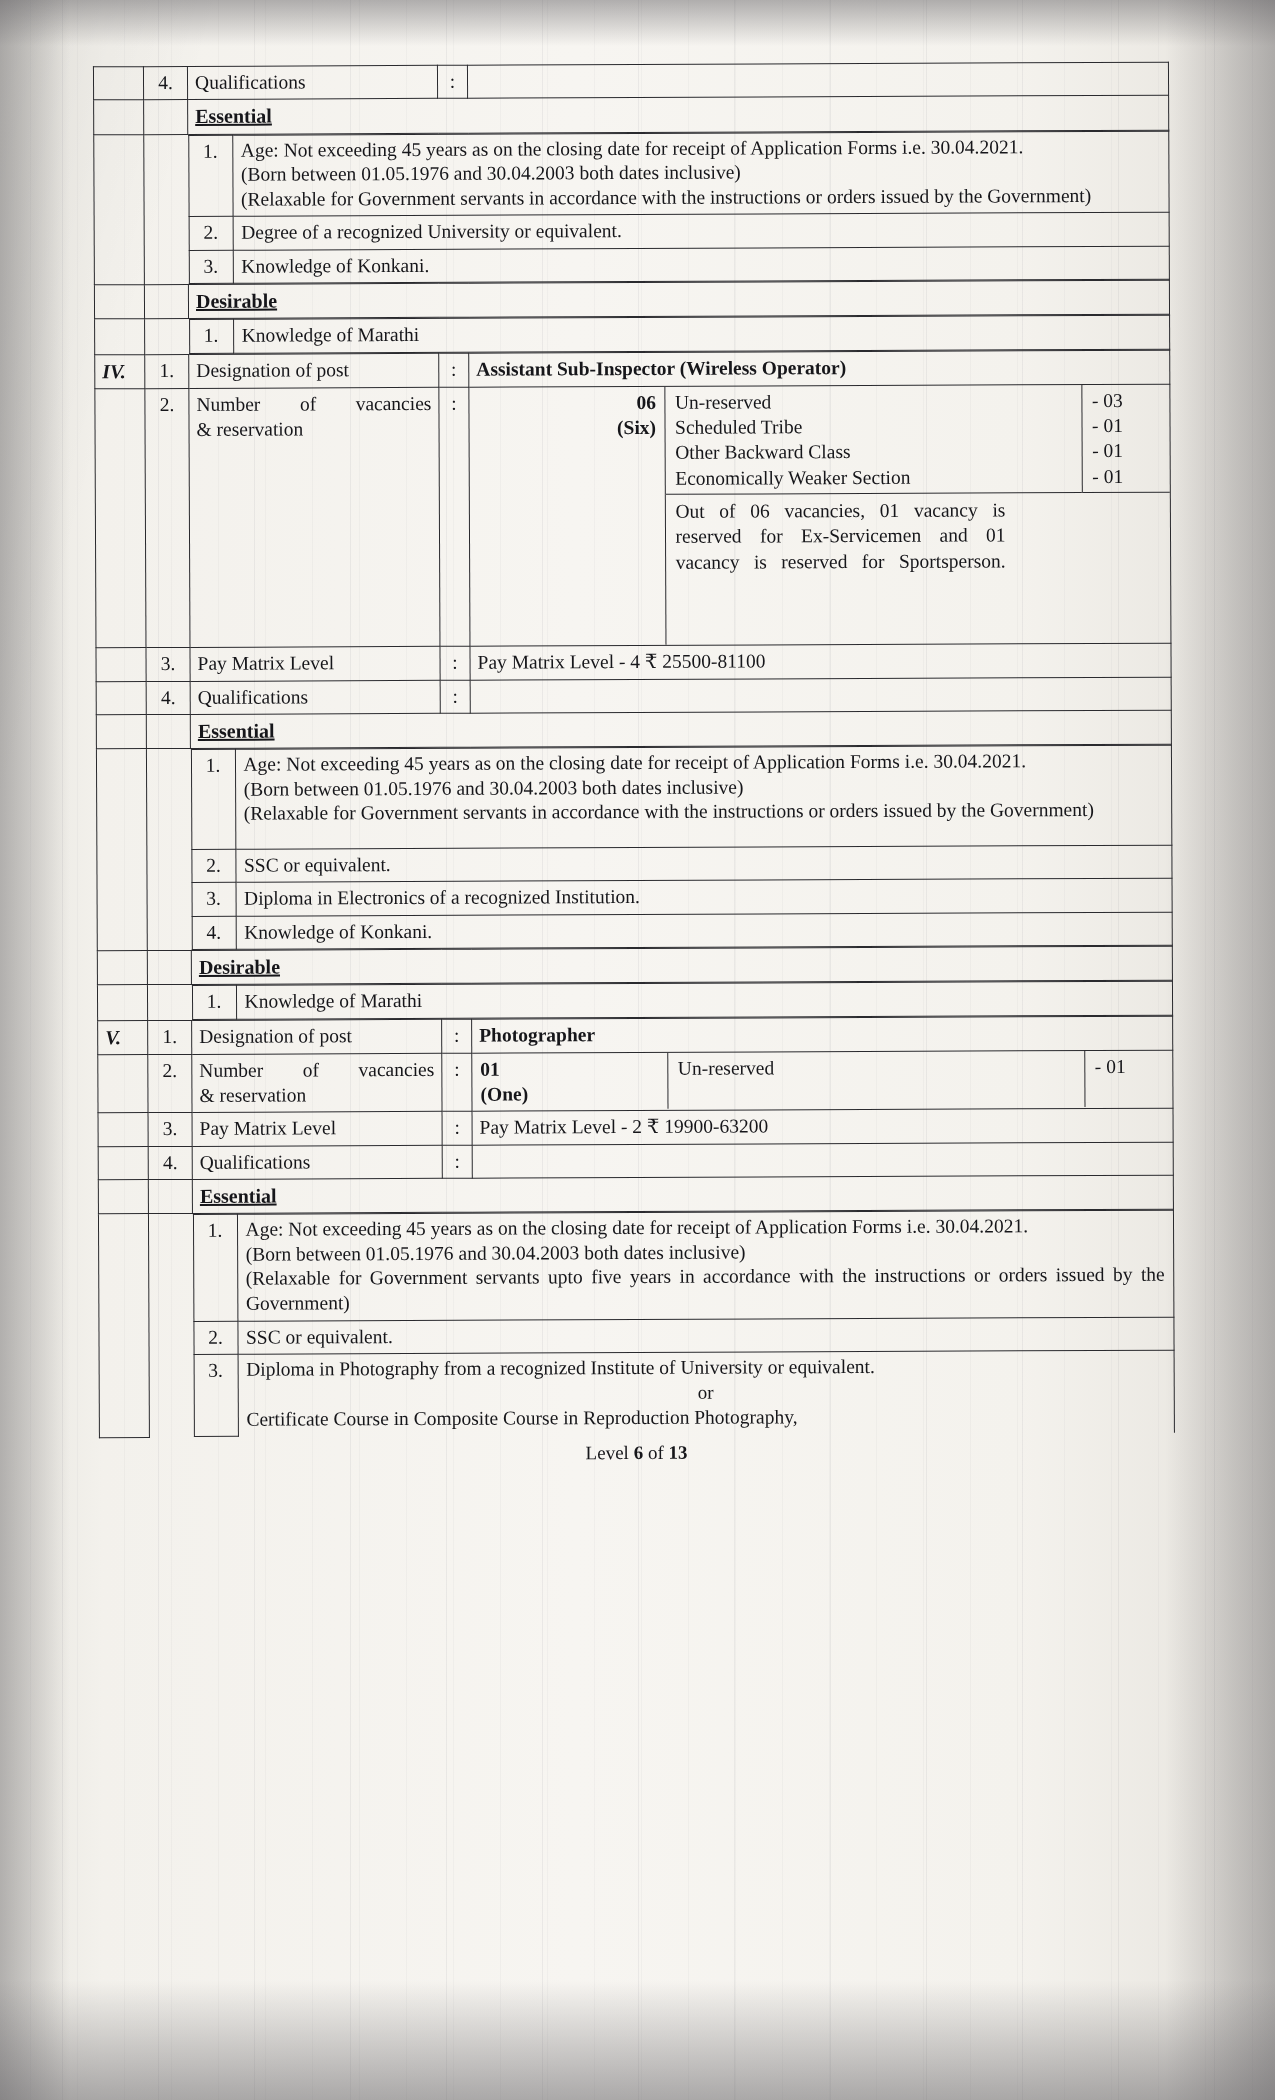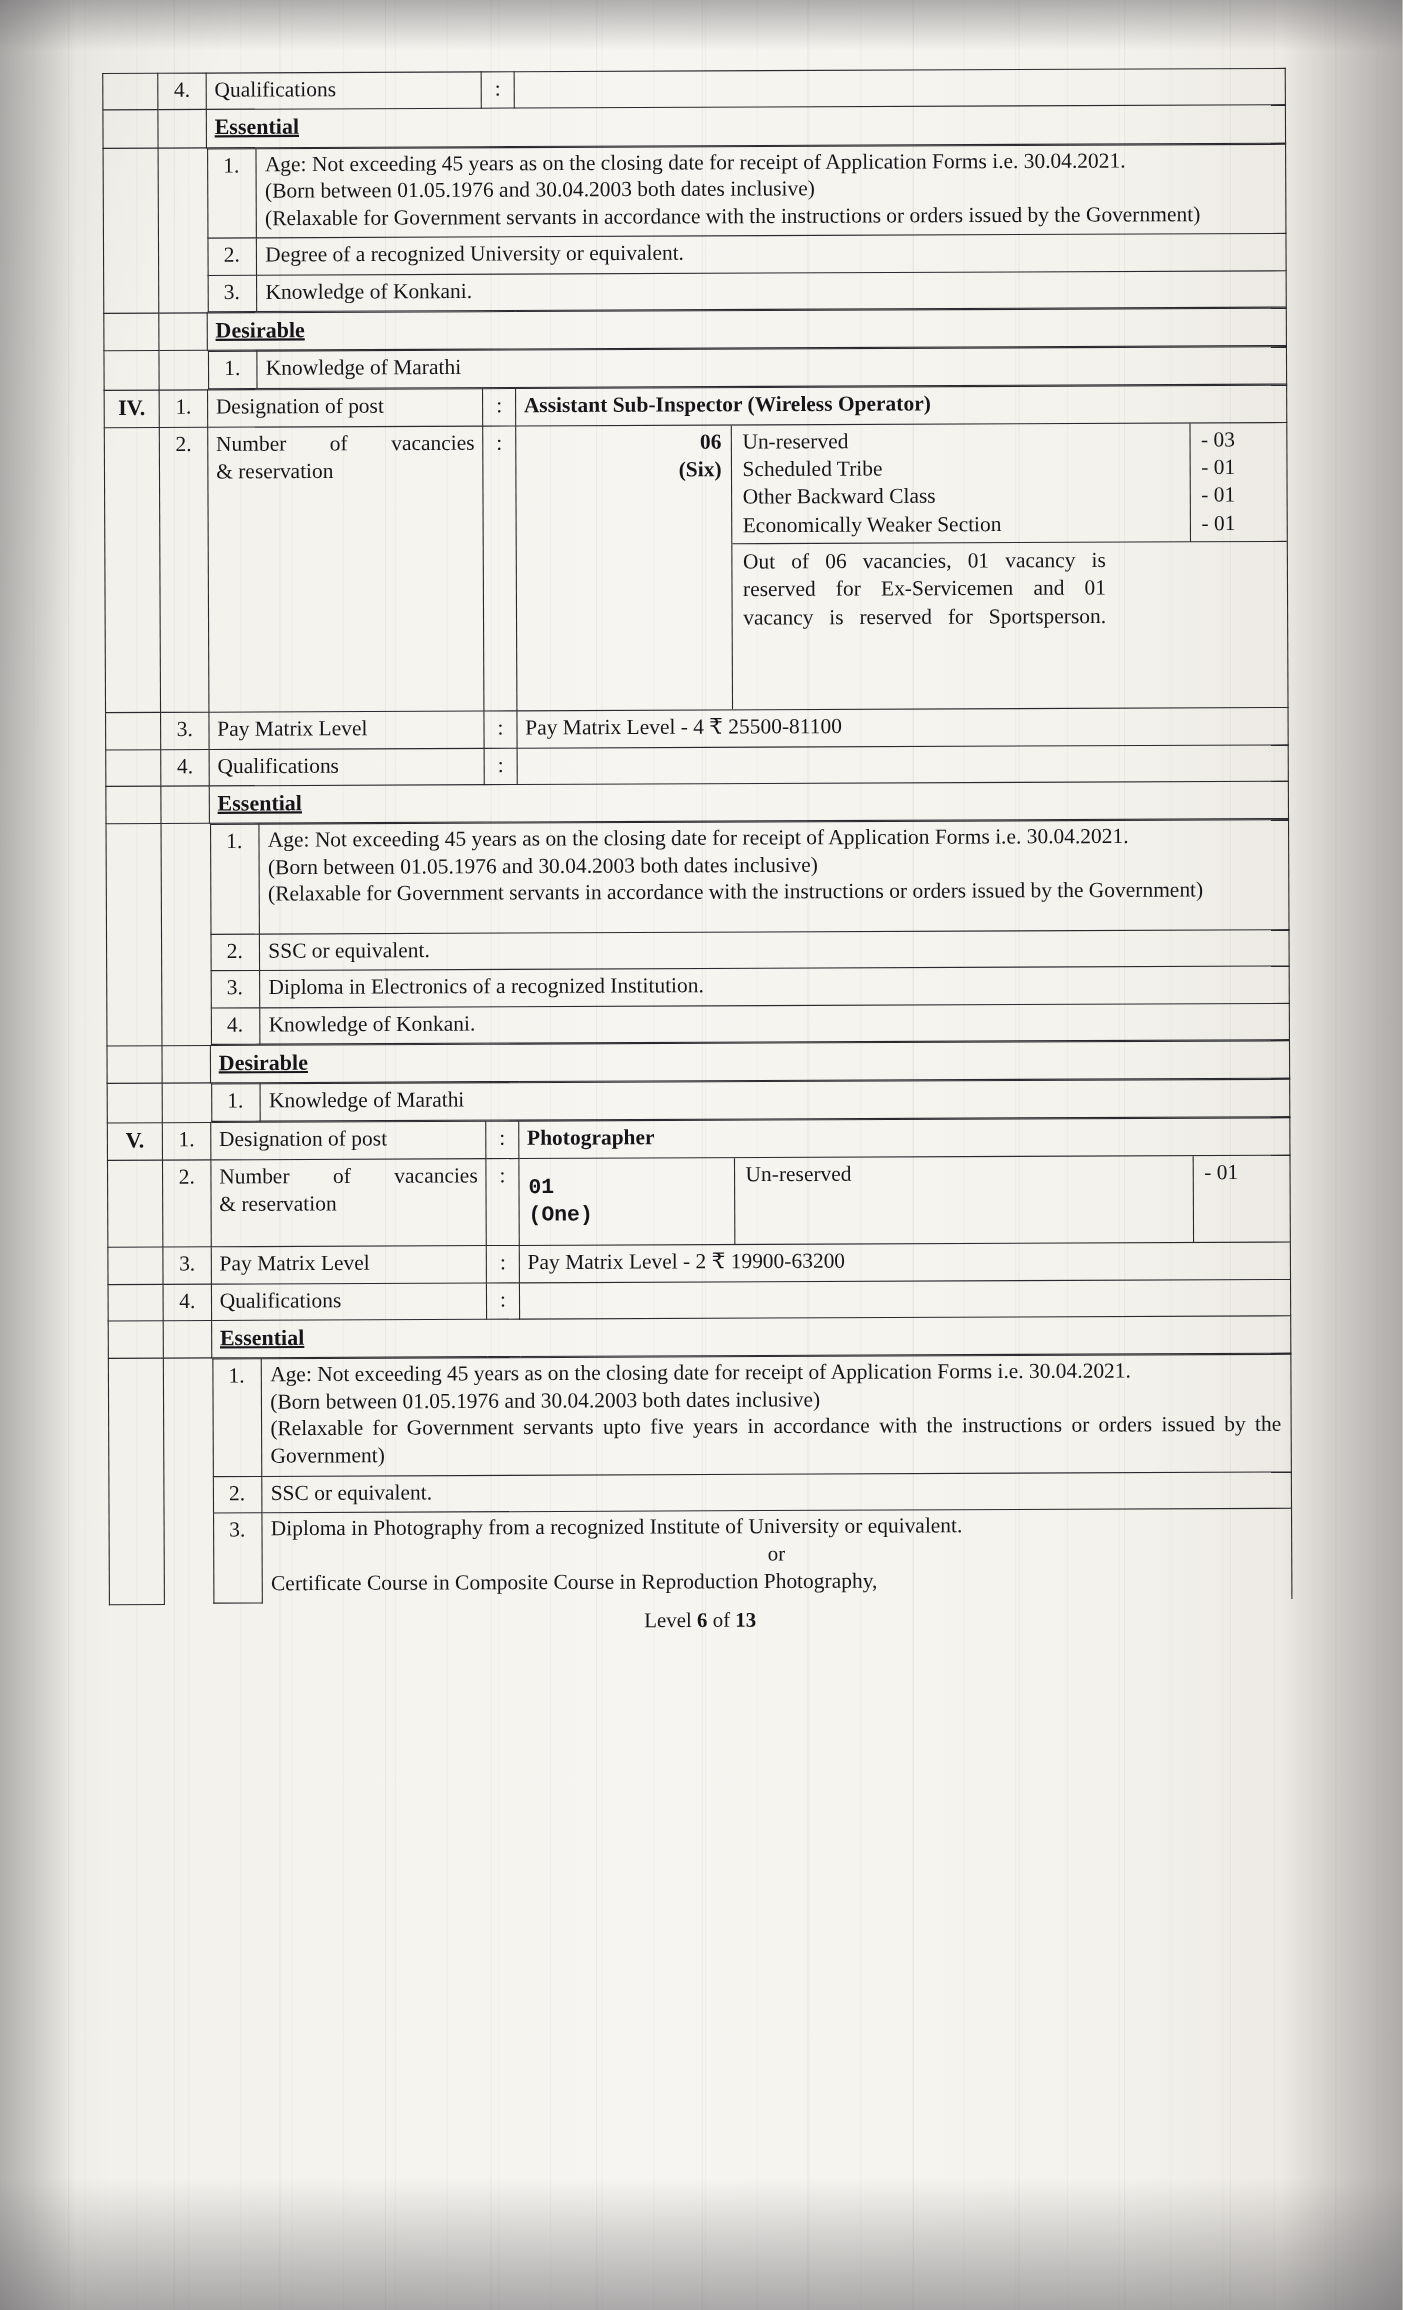--- a/index.html
+++ b/index.html
@@ -66,21 +66,21 @@
     padding:3px 7px 4px 7px;
     vertical-align:top;
   }
   
   col.c-roman{width:50px;}
   col.c-num{width:44px;}
   col.c-label{width:250px;}
   col.c-colon{width:30px;}
   col.c-val{width:701px;}
 
-  .roman{text-align:center;font-weight:bold;font-size:20px;}
+  .roman{text-align:left;font-weight:bold;font-size:20px;font-style:italic;}
   .num{text-align:center;}
   .colon{text-align:center;}
   .bold{font-weight:bold;}
   .nb{border:none !important;}
 
   
   .hdr-cell{padding:4px 7px 5px 14px;}
   .hdr-word{font-weight:bold;text-decoration:underline;font-size:20px;}
 
   
@@ -363,21 +363,21 @@
       <td class="colon">:</td>
       <td style="padding:0;">
         <table style="border-collapse:collapse;width:100%;table-layout:fixed;">
           <colgroup>
                 <col style="width:195px">
                 <col>
                 <col style="width:88px">
               </colgroup>
           <tbody>
                 <tr>
-            <td style="border:none;border-right:1.4px solid #2a2a2e;padding:14px 8px;vertical-align:top;font-family:Liberation Mono, monospace;">
+            <td style="border:none;border-right:1.4px solid #2a2a2e;padding:3px 8px;vertical-align:top;">
               <div class="vac-num">01</div>
               <div class="vac-num">(One)</div>
             </td>
             <td style="border:none;padding:3px 6px 3px 10px;vertical-align:top;">
               <div>Un-reserved</div>
             </td>
             <td style="border:none;border-left:1.4px solid #2a2a2e;padding:3px 6px 3px 10px;vertical-align:top;">
               <div>- 01</div>
             </td>
           </tr>

